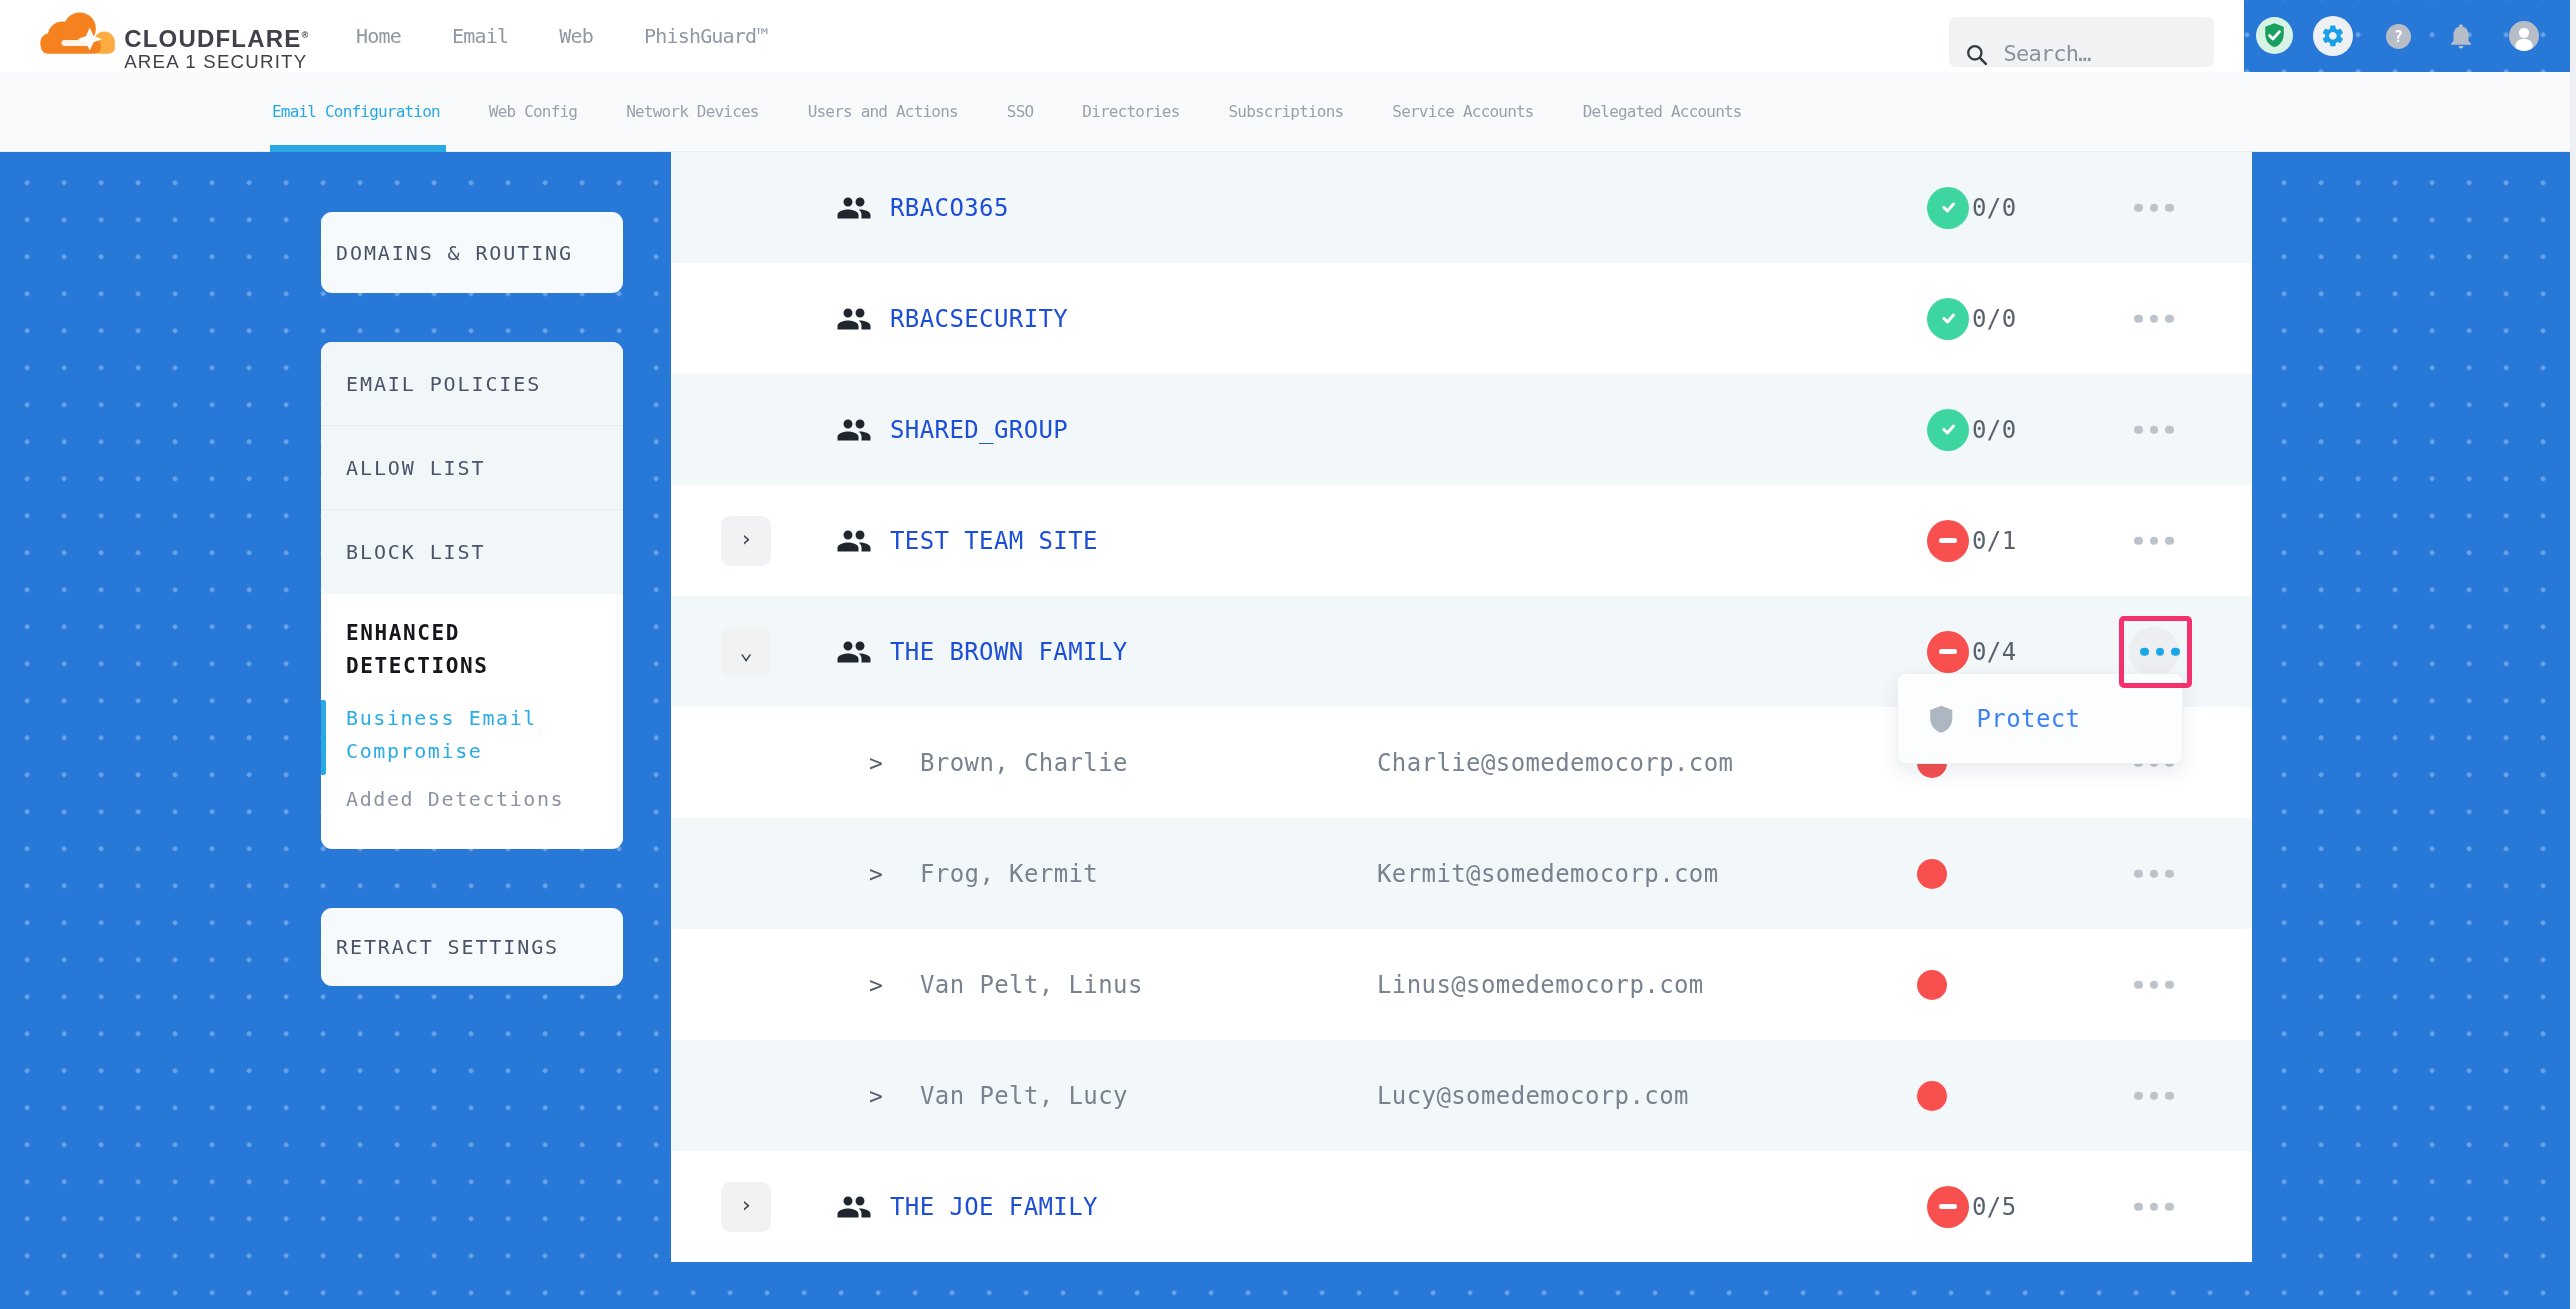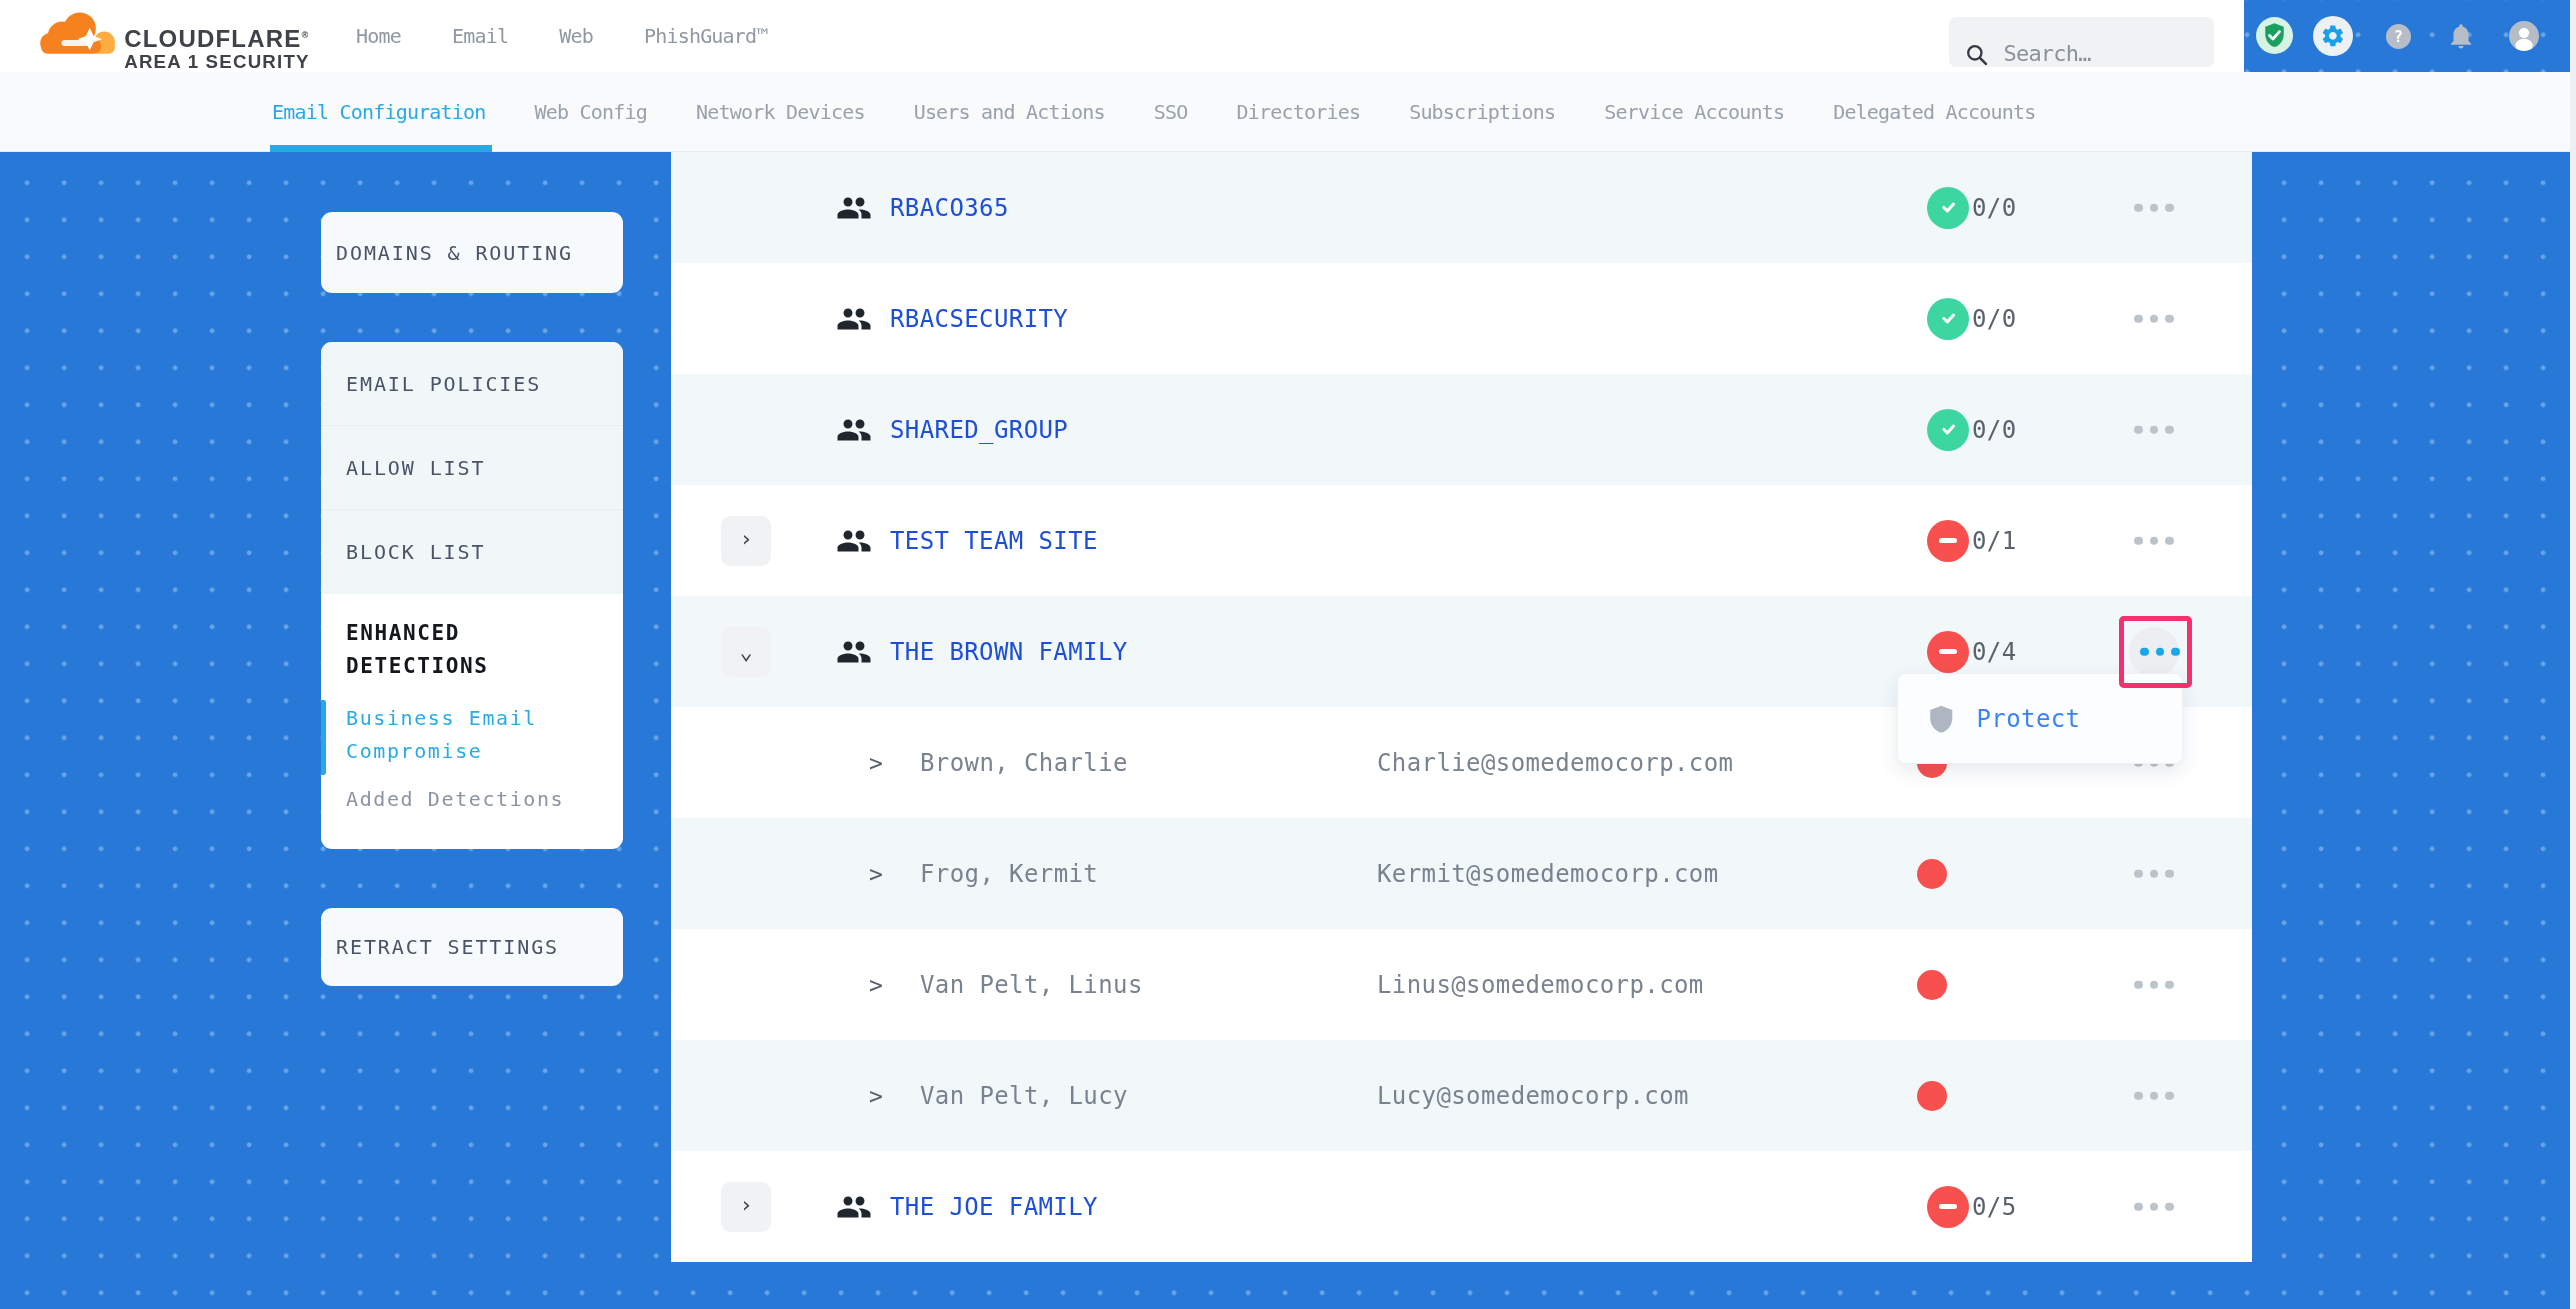--- a/index.html
+++ b/index.html
@@ -8,33 +8,33 @@
     background-color:#2878d8;
     background-image:radial-gradient(circle, rgba(170,208,248,.5) 2px, transparent 2.6px);
     background-size:37px 37px;background-position:8.6px 16.3px;}
   
   .header{position:absolute;left:0;top:0;width:2244px;height:72px;background:#ffffff;z-index:6;}
   .logo{position:absolute;left:34px;top:6.2px;display:flex;align-items:flex-start;}
   .logo-cloud{width:84px;height:51px;}
   .logo-text{margin-left:6.2px;font-family:"Liberation Sans",sans-serif;}
   .brand{font-size:24px;font-weight:bold;letter-spacing:1.2px;color:#3f4248;line-height:26.5px;margin-top:15.6px;}
   .brand sup{font-size:9.3px;}
-  .brand-sub{font-size:18.7px;font-weight:bold;letter-spacing:1.2px;color:#3f4248;line-height:20px;}
+  .brand-sub{font-size:18.7px;font-weight:normal;letter-spacing:1.2px;color:#3f4248;line-height:20px;}
   .main-nav{position:absolute;left:356px;top:0;height:72px;display:flex;align-items:center;gap:51px;}
   .main-nav .nav-link{font-size:20px;letter-spacing:-0.8px;color:#8f98a3;cursor:pointer;text-align:center;}
   .search-box{position:absolute;left:1949px;top:17px;width:265px;height:50px;background:#f0f2f4;border-radius:7px;
     display:flex;align-items:flex-end;padding:0 0 0 17px;box-sizing:border-box;}
   .search-box input{border:none;outline:none;background:transparent;font-family:inherit;font-size:22px;
     letter-spacing:-0.8px;color:#4a525e;width:187px;margin-left:12.5px;}
   .search-box input::placeholder{color:#8a929e;}
   .hdr-icon{position:absolute;top:50%;}
   
   .tabbar{position:absolute;left:0;top:72px;width:2576px;height:80px;background:#f8fafb;z-index:6;
     display:flex;align-items:center;padding-left:272px;gap:49px;box-sizing:border-box;border-bottom:0.8px solid #e9edf1;}
-  .tab{position:relative;height:80px;display:flex;align-items:center;font-size:20px;letter-spacing:-0.8px;
+  .tab{position:relative;height:80px;display:flex;align-items:center;font-size:16px;letter-spacing:-0.8px;
     color:#98a1ac;cursor:pointer;}
   .tab.active{color:#29a9e4;}
   .tab .underline{position:absolute;left:-1.6px;right:-6.2px;bottom:0;height:7px;background:#29a9e4;display:none;}
   .tab.active .underline{display:block;}
   
   .card{position:absolute;left:321px;width:302px;background:#f6fafc;border-radius:11px;z-index:4;box-sizing:border-box;}
   .card-single{display:flex;align-items:center;padding-left:15px;
     font-size:20px;letter-spacing:1.9px;color:#4a5466;}
   .card1{top:212px;height:81px;}
   .card3{top:908px;height:78px;}

